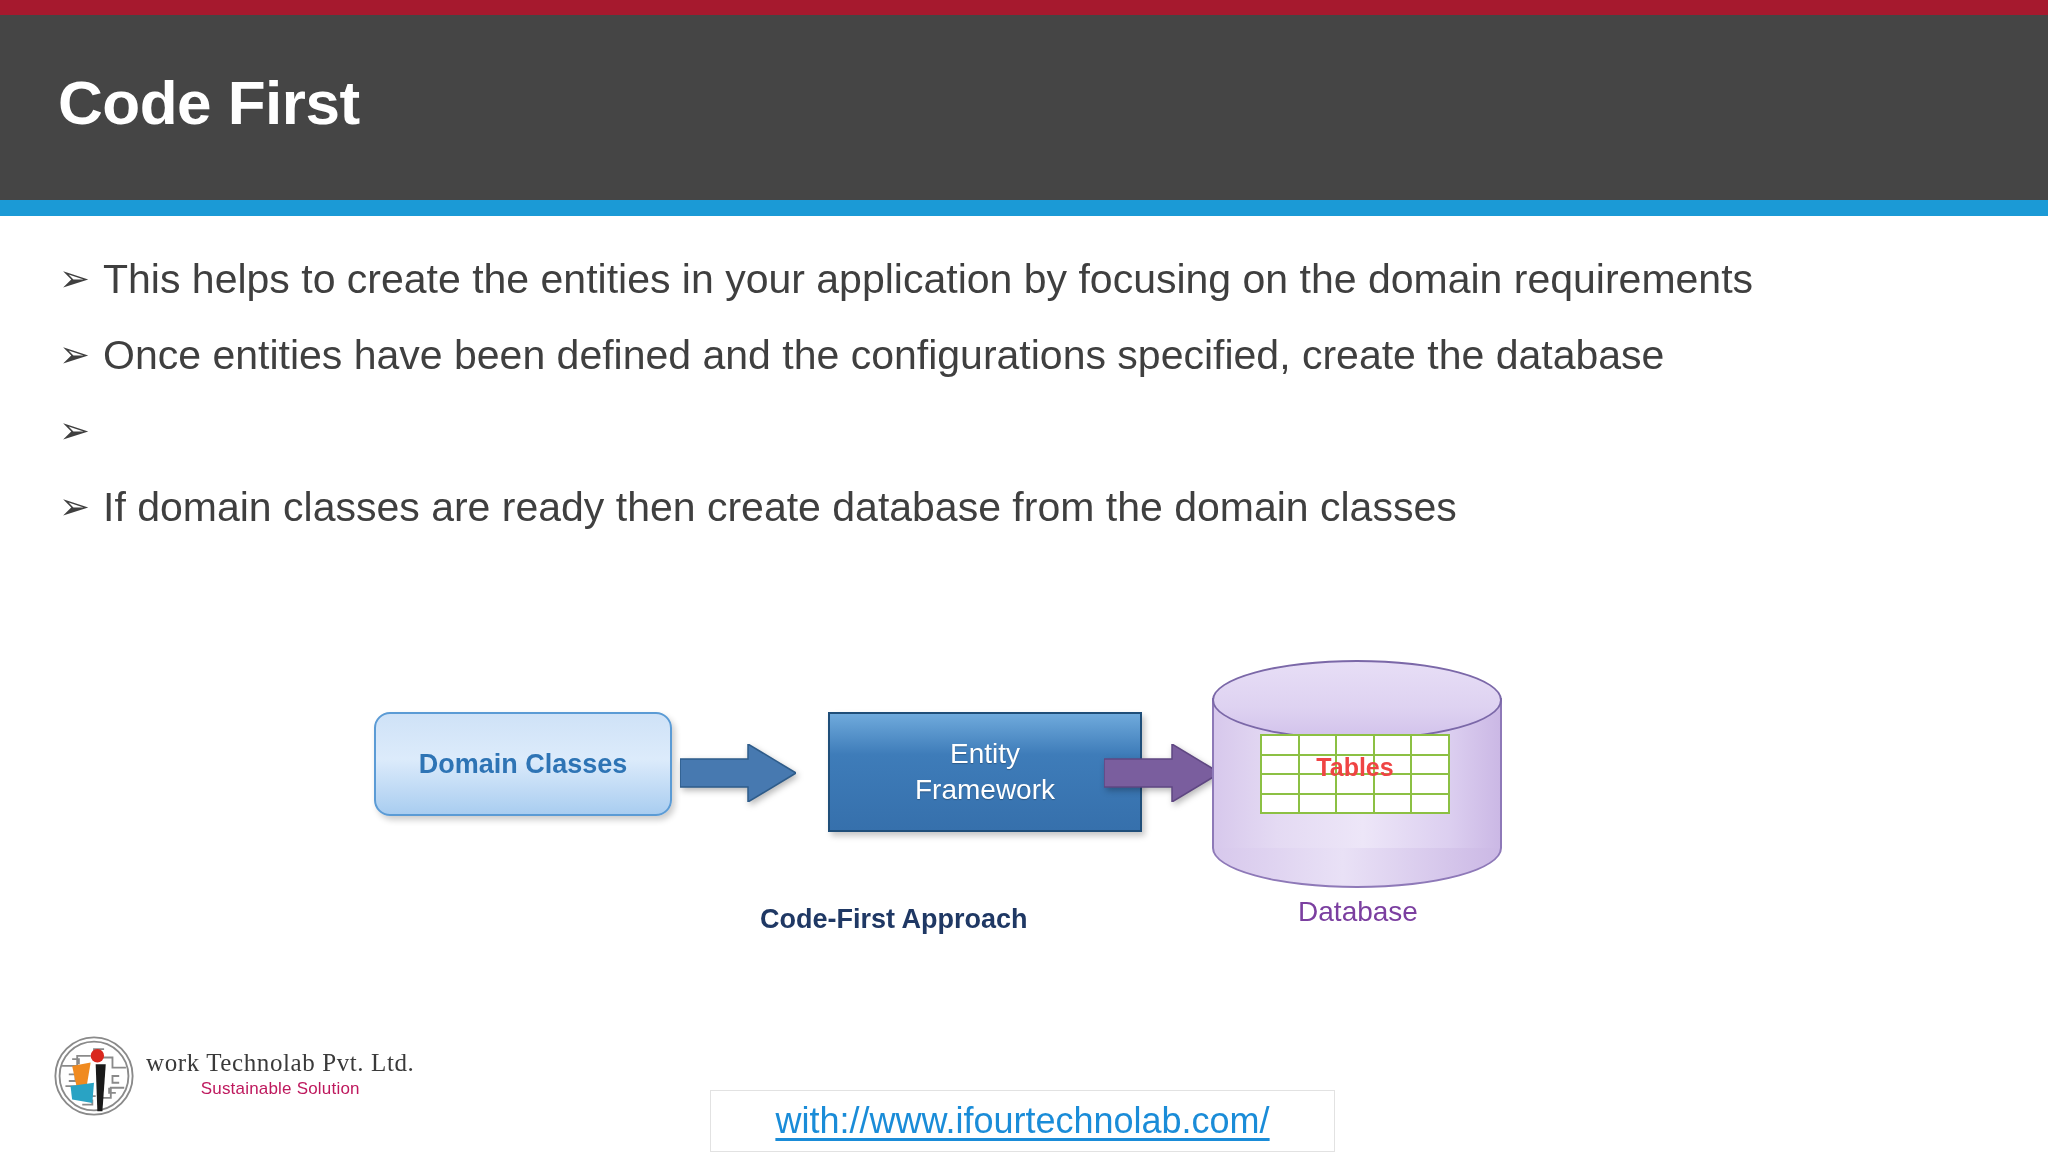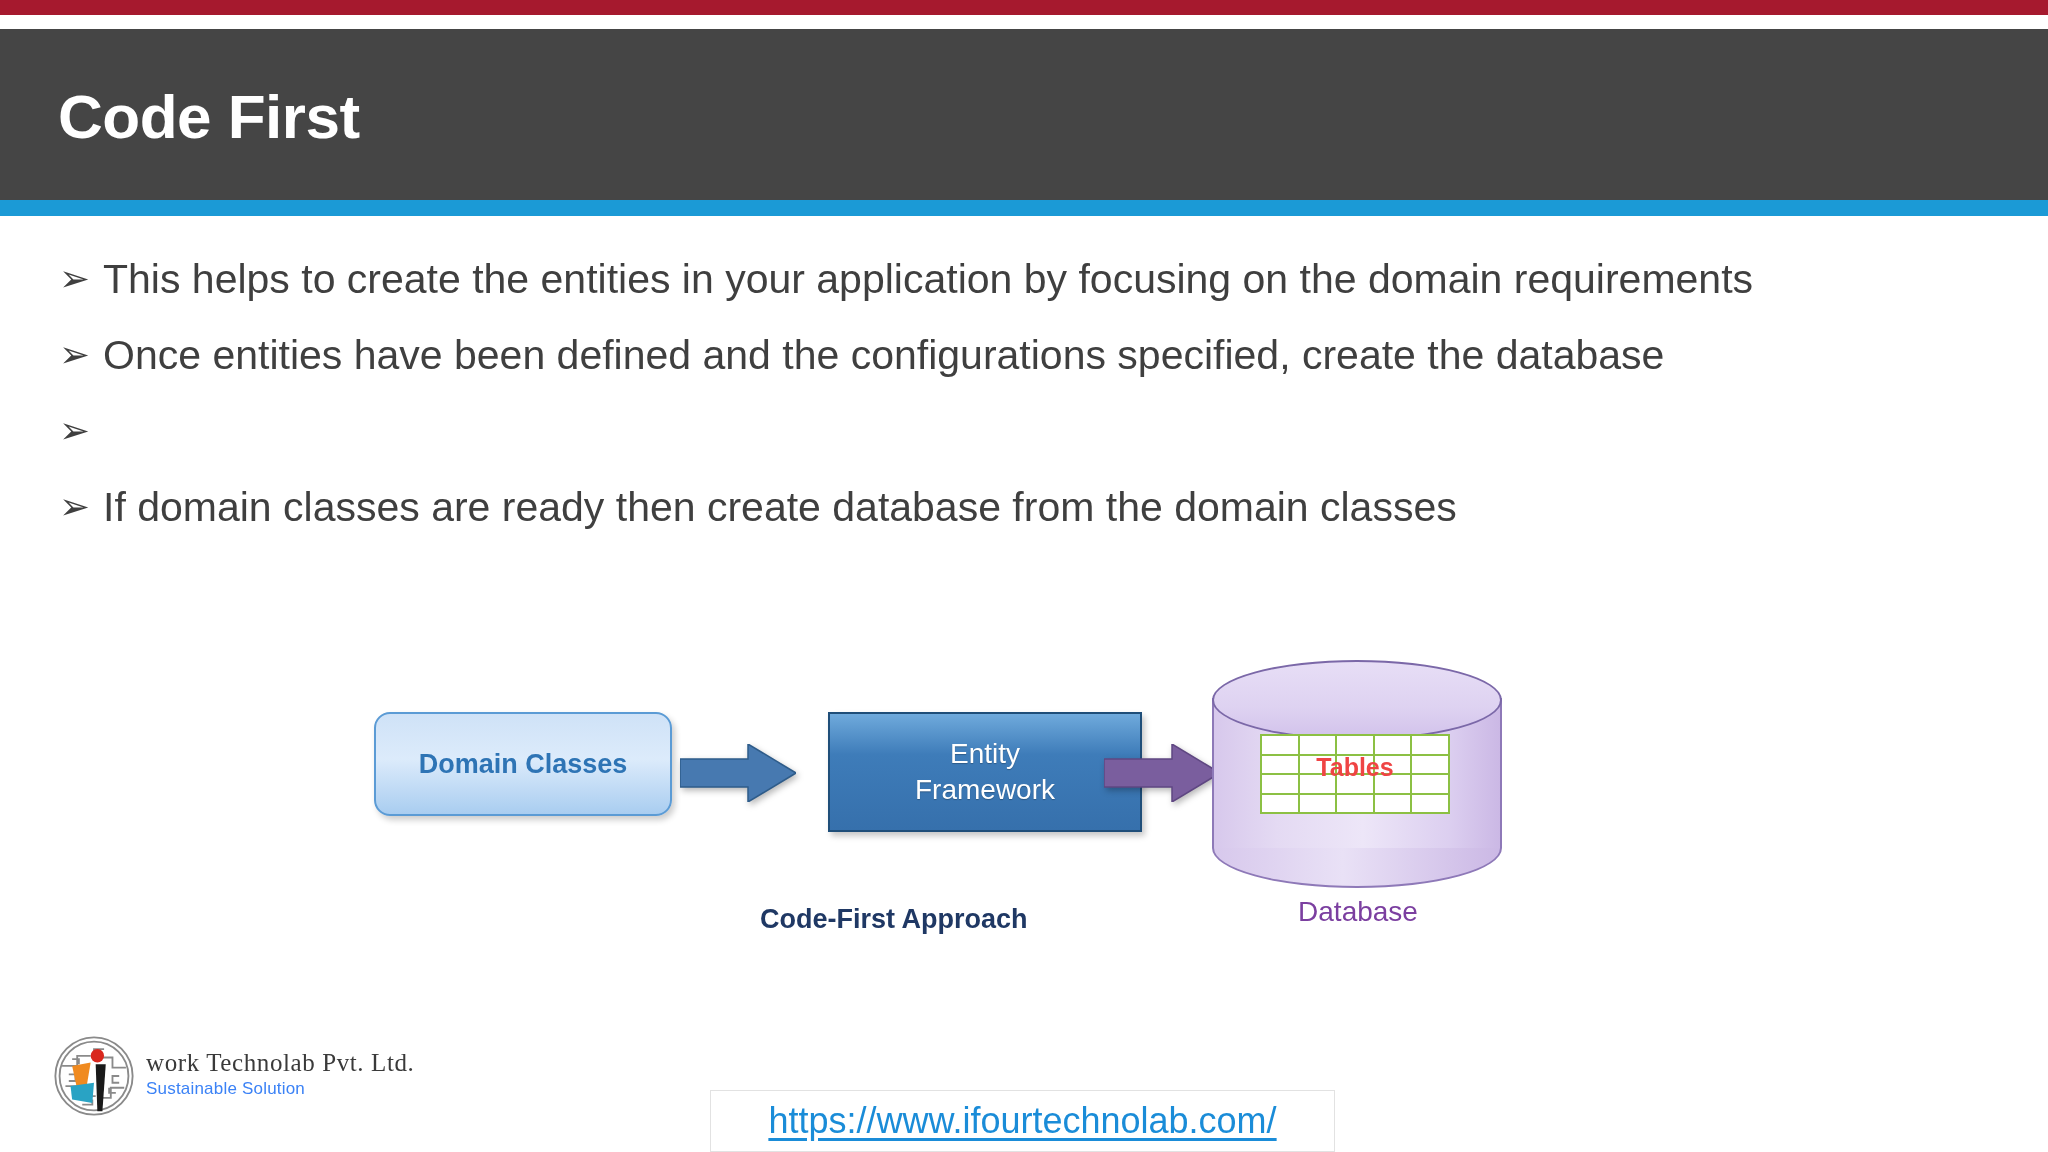--- a/index.html
+++ b/index.html
@@ -18,21 +18,21 @@
 
   
   #top-accent-bar {
     position: absolute;
     left: 0; top: 0;
     width: 2048px; height: 15px;
     background: #A6192E;
   }
   #title-bar {
     position: absolute;
-    left: 0; top: 29px;
+    left: 0; top: 15px;
     width: 2048px; height: 185px;
     background: #454545;
   }
   #page-title {
     position: absolute;
     left: 58px;
     top: 55px;
     font-size: 62px;
     font-weight: bold;
     color: #ffffff;
@@ -251,22 +251,22 @@
   }
   #logo-company-name {
     font-family: "Liberation Serif", serif;
     font-size: 25px;
     color: #3A3A3A;
     letter-spacing: 0.6px;
     white-space: nowrap;
   }
   #logo-tagline {
     font-size: 17px;
-    color: #3b82f6;
-    text-align: left;
+    color: #be185d;
+    text-align: center;
     letter-spacing: 0.2px;
     margin-top: 2px;
     white-space: nowrap;
   }
 
   #footer-url-box {
     position: absolute;
     left: 710px;
     top: 1090px;
     width: 625px;
@@ -394,14 +394,14 @@
     <polygon points="22,62 50,58 48,82 24,78" fill="#29A3C4"></polygon>
     <polygon points="52,36 64,36 60,92 54,92" fill="#1A1A1A"></polygon>
   </svg>
   <div id="logo-wordmark">
     <div id="logo-company-name">work Technolab Pvt. Ltd.</div>
     <div id="logo-tagline">Sustainable Solution</div>
   </div>
 </div>
 
 <div id="footer-url-box">
-  <a id="footer-url-link" href="#">https://www.ifourtechnolab.com/</a>
+  <a id="footer-url-link" href="#">with://www.ifourtechnolab.com/</a>
 </div>
 
 </body></html>

